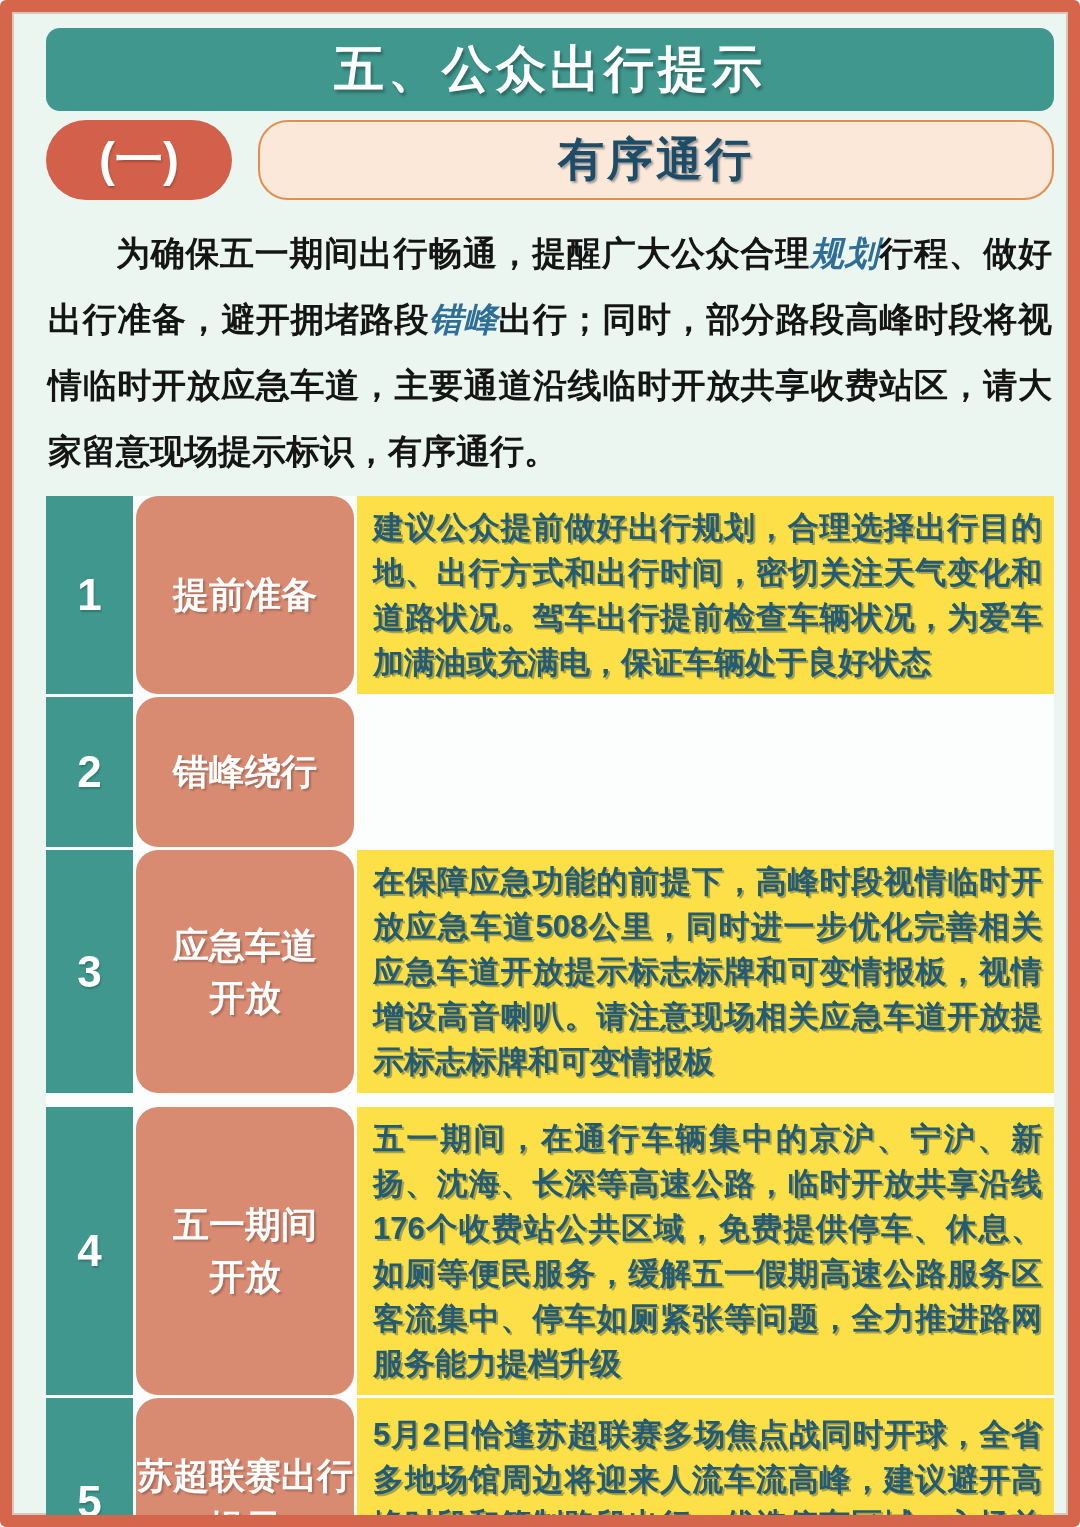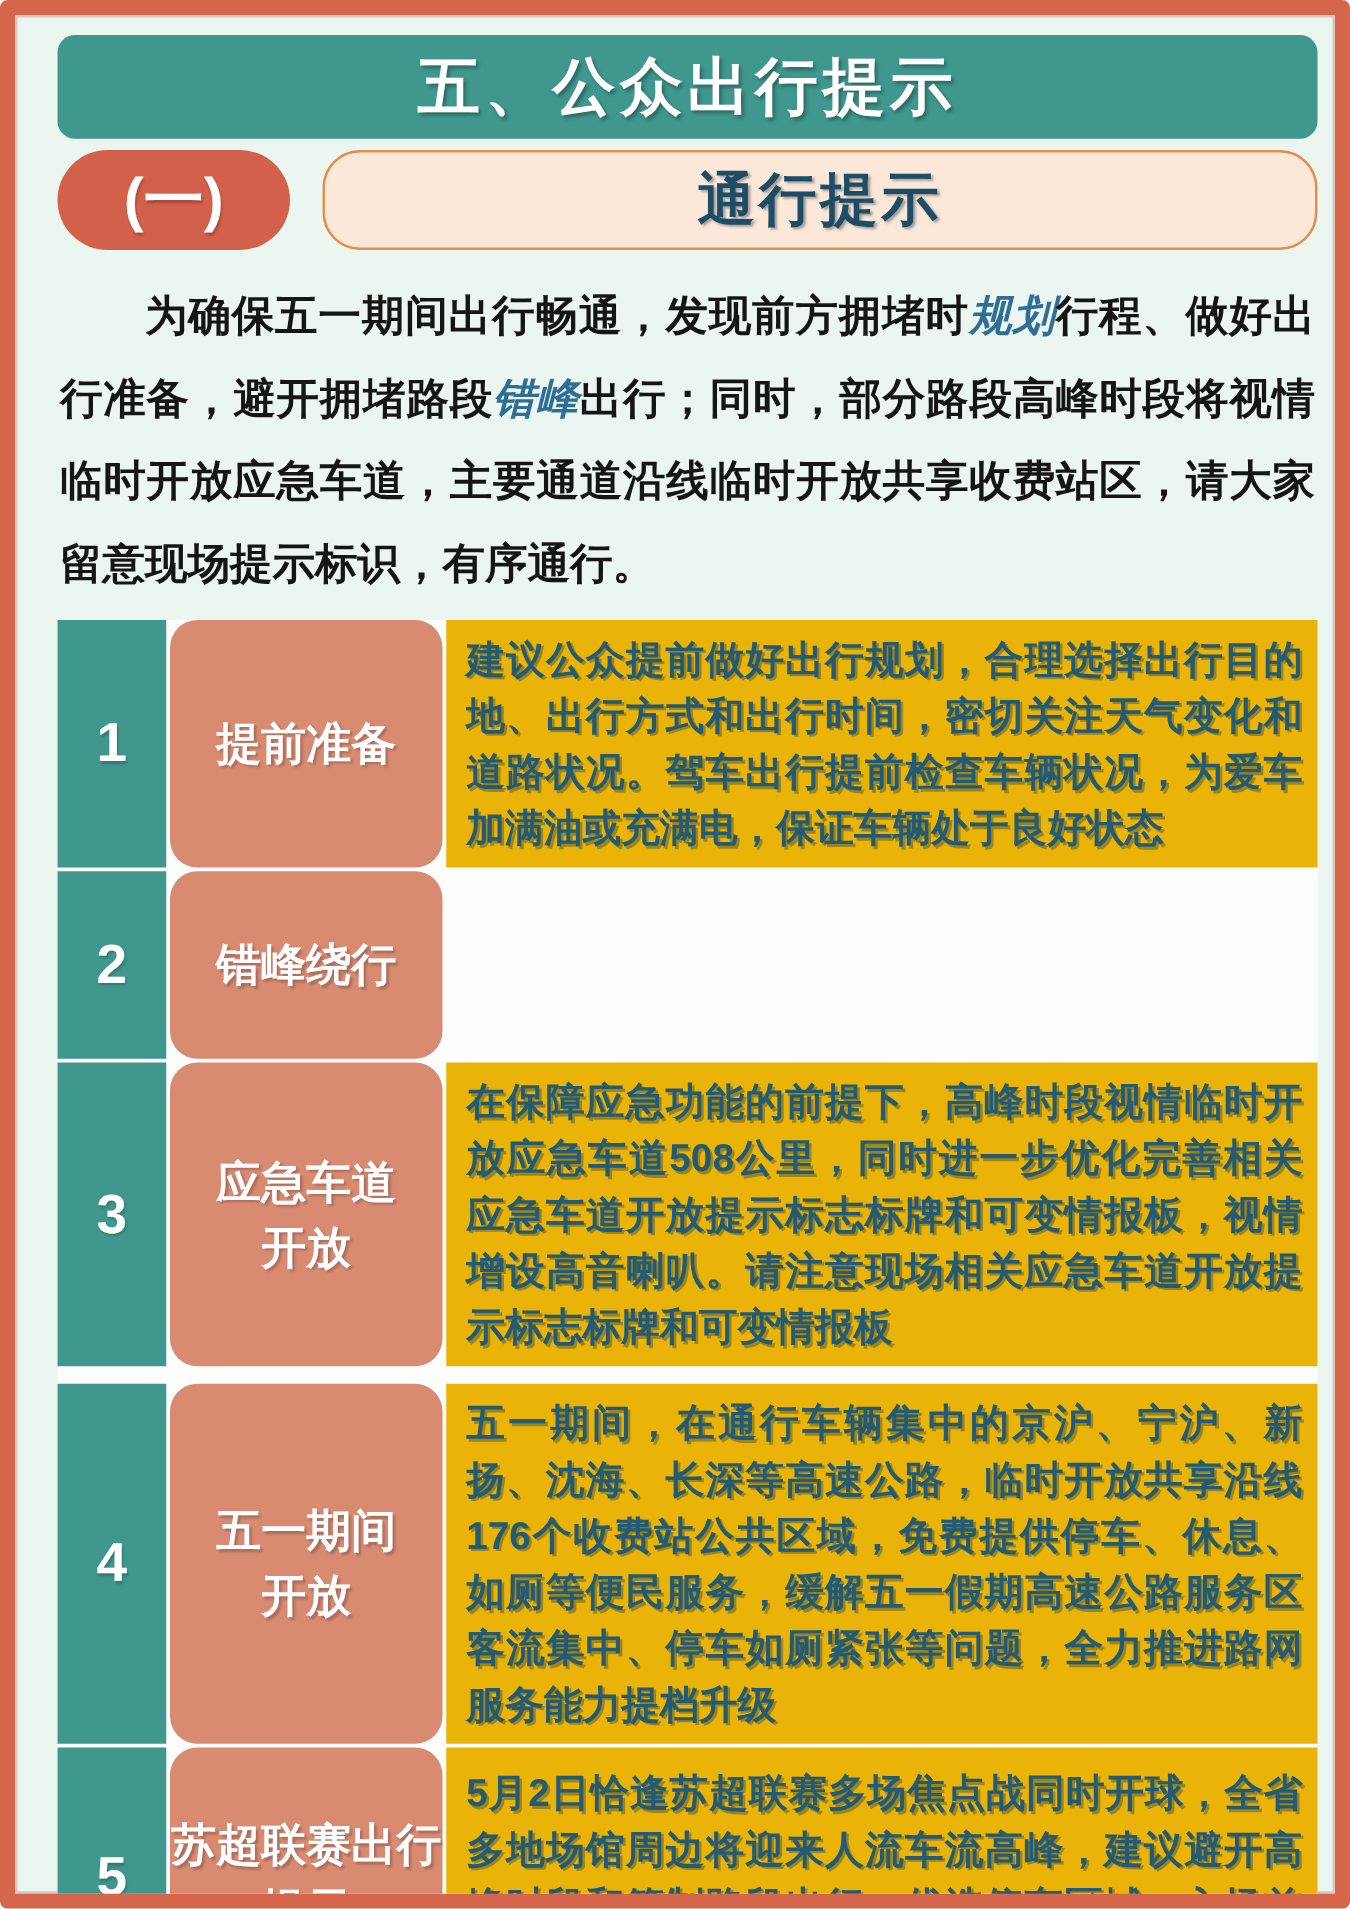--- a/index.html
+++ b/index.html
@@ -93,21 +93,21 @@
     background:#d98b72;
     display:flex;align-items:center;justify-content:center;
     text-align:center;
     color:#ffffff;font-size:36px;font-weight:bold;
     line-height:52px;
     white-space:pre-line;
     text-shadow:2px 2px 2px rgba(0,0,0,0.22);
     border-radius:22px;
   }
   .cell-content{
-    background:#eab308;
+    background:#fde047;
     color:#235a74;
     font-size:31px;font-weight:bold;
     line-height:45px;
     padding:9px 12px 9px 16px;
     box-sizing:border-box;
     display:flex;align-items:center;
     text-shadow:2px 2px 0 rgba(15,45,62,0.35);
     text-align:justify;
   }
   .r1{min-height:184px;}
@@ -120,24 +120,24 @@
 <body>
 
 <div class="poster">
 
   <div class="header-banner">
     <span class="title">五、公众出行提示</span>
   </div>
 
   <div class="sub-row">
     <div class="badge">(一)</div>
-    <div class="pill">通行提示</div>
+    <div class="pill">有序通行</div>
   </div>
 
-  <p class="intro"><span>为确保五一期间出行畅通，发现前方拥堵时</span><span class="hl">规划</span><span>行程、做好出行准备，避开拥堵路段</span><span class="hl">错峰</span><span>出行；同时，部分路段高峰时段将视情临时开放应急车道，主要通道沿线临时开放共享收费站区，请大家留意现场提示标识，有序通行。</span></p>
+  <p class="intro"><span>为确保五一期间出行畅通，提醒广大公众合理</span><span class="hl">规划</span><span>行程、做好出行准备，避开拥堵路段</span><span class="hl">错峰</span><span>出行；同时，部分路段高峰时段将视情临时开放应急车道，主要通道沿线临时开放共享收费站区，请大家留意现场提示标识，有序通行。</span></p>
 
   <div class="tips-table">
 
     <div class="t-row">
       <div class="cell-num r1">1</div>
       <div class="cell-title r1">提前准备</div>
       <div class="cell-content r1">建议公众提前做好出行规划，合理选择出行目的地、出行方式和出行时间，密切关注天气变化和道路状况。驾车出行提前检查车辆状况，为爱车加满油或充满电，保证车辆处于良好状态</div>
     </div>
 
     <div class="t-row">

